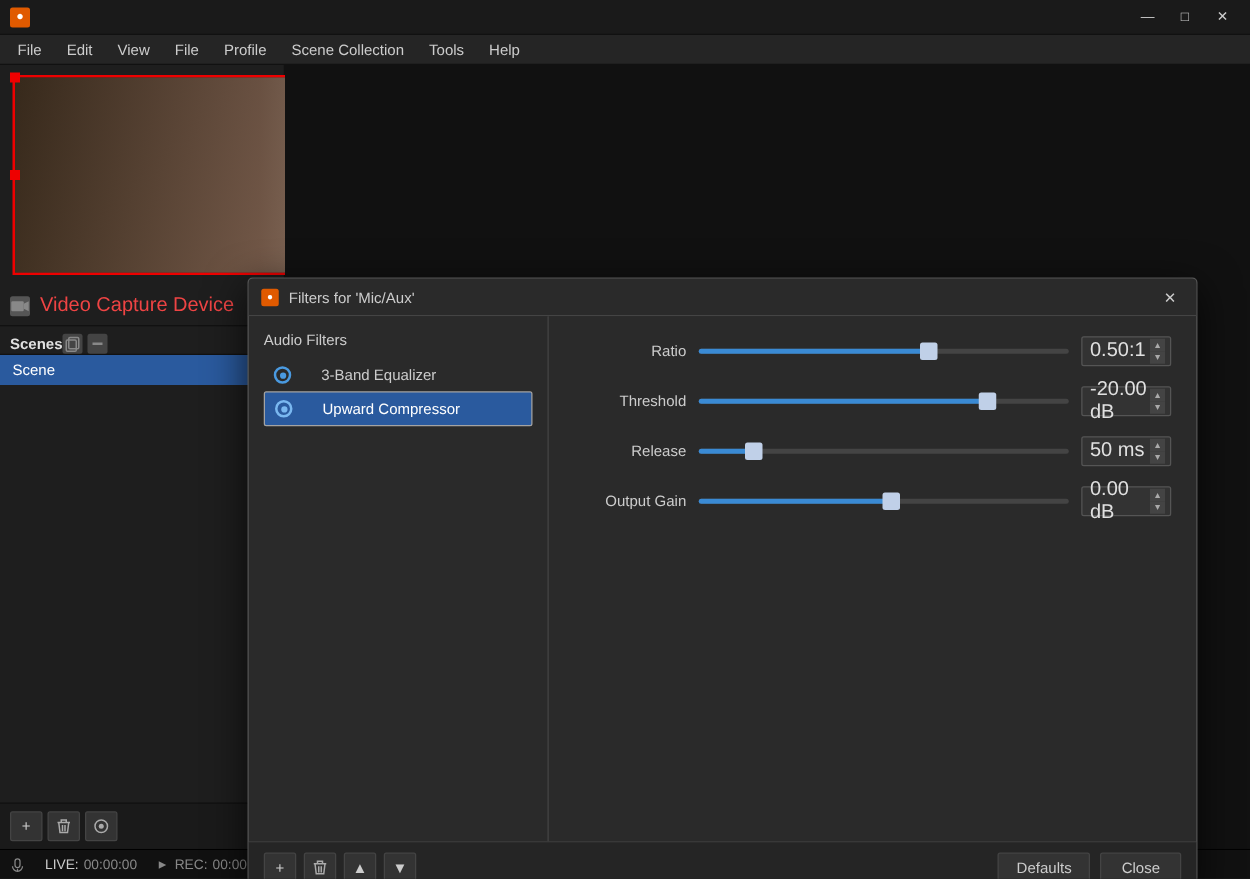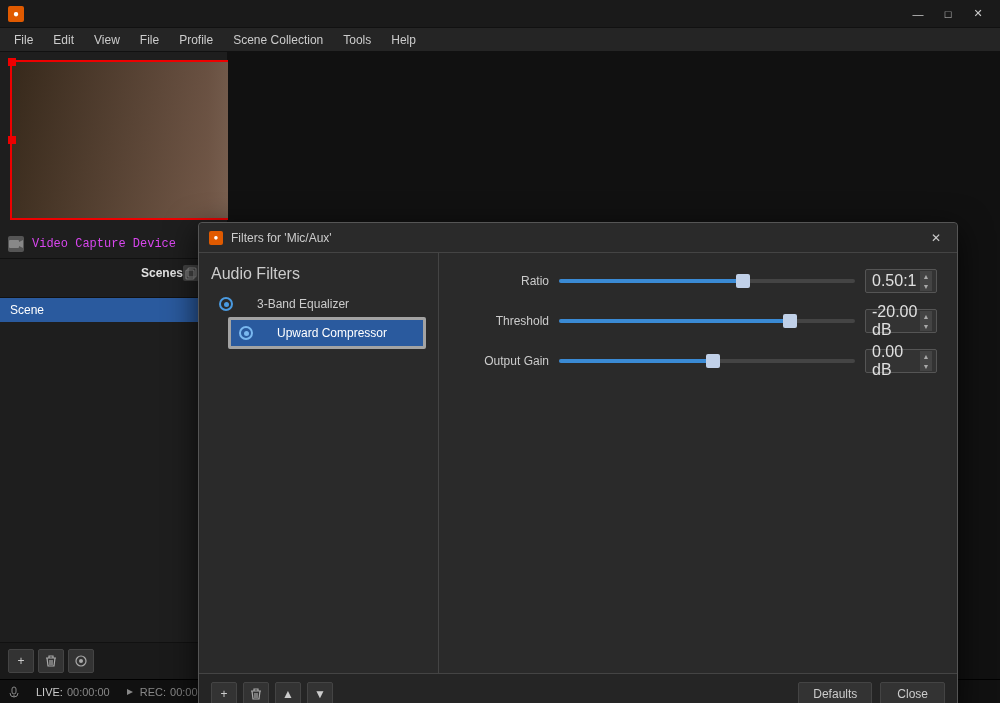--- a/index.html
+++ b/index.html
@@ -129,29 +129,29 @@
     
     .device-row {
       display: flex;
       align-items: center;
       padding: 6px 8px;
       border-bottom: 1px solid #111;
       background: #1e1e1e;
       margin-top: 178px;
     }
     .device-icon { width: 16px; height: 16px; background: #555; border-radius: 2px; margin-right: 8px; }
-    .device-name { flex: 1; font-size: 12px; color: #d946ef; font-family: Liberation Mono, monospace; }
+    .device-name { flex: 1; font-size: 16px; color: #ef4444; }
     .gear-icon { width: 16px; height: 16px; color: #aaa; font-size: 14px; cursor: pointer; }
 
     
     .scenes-section {
-      padding: 6px 8px 16px;
-      display: flex;
-      align-items: center;
-      justify-content: flex-end;
+      padding: 6px 8px 0;
+      display: flex;
+      align-items: center;
+      justify-content: flex-start;
       border-bottom: 1px solid #111;
     }
     .section-title { font-size: 12px; color: #e0e0e0; font-weight: bold; }
     .section-icons { display: flex; gap: 4px; }
     .small-icon { width: 16px; height: 16px; background: #444; border-radius: 2px; cursor: pointer; }
 
     .scene-item {
       padding: 5px 10px;
       background: #2a5a9e;
       color: #fff;
@@ -242,43 +242,42 @@
       height: 420px;
     }
 
     
     .filters-panel {
       width: 240px;
       border-right: 1px solid #444;
       padding: 12px;
     }
     .filters-label {
-      font-size: 16px;
+      font-size: 12px;
       color: #ccc;
       margin-bottom: 8px;
       font-weight: 500;
     }
     .filter-list {
       list-style: none;
     }
     .filter-item {
       display: flex;
       align-items: center;
       padding: 6px 8px;
       cursor: pointer;
       border-radius: 2px;
       gap: 24px;
       color: #ccc;
       font-size: 12px;
     }
     .filter-item.selected {
       background: #2a5a9e;
-      border: 3px solid #a3a3a3;
+      border: 1px solid #a3a3a3;
       color: #fff;
-      margin-left: 17px;
     }
     .filter-eye-circle {
       width: 14px;
       height: 14px;
       border: 2px solid #4a9ae0;
       border-radius: 50%;
       display: flex;
       align-items: center;
       justify-content: center;
       flex-shrink: 0;
@@ -573,20 +572,36 @@
           <div class="param-value-box">
             <span class="param-value-text">-20.00 dB</span>
             <div class="spin-buttons">
               <button class="spin-btn">▲</button>
               <button class="spin-btn">▼</button>
             </div>
           </div>
         </div>
 
 
+        <div class="param-row">
+          <span class="param-label">Release</span>
+          <div class="slider-container">
+            <div class="slider-track">
+              <div class="slider-fill" style="width:15%"></div>
+              <div class="slider-thumb" style="left:calc(15% - 7px)"></div>
+            </div>
+          </div>
+          <div class="param-value-box">
+            <span class="param-value-text">50 ms</span>
+            <div class="spin-buttons">
+              <button class="spin-btn">▲</button>
+              <button class="spin-btn">▼</button>
+            </div>
+          </div>
+        </div>
 
         <div class="param-row">
           <span class="param-label">Output Gain</span>
           <div class="slider-container">
             <div class="slider-track">
               <div class="slider-fill" style="width:52%"></div>
               <div class="slider-thumb" style="left:calc(52% - 7px)"></div>
             </div>
           </div>
           <div class="param-value-box">

